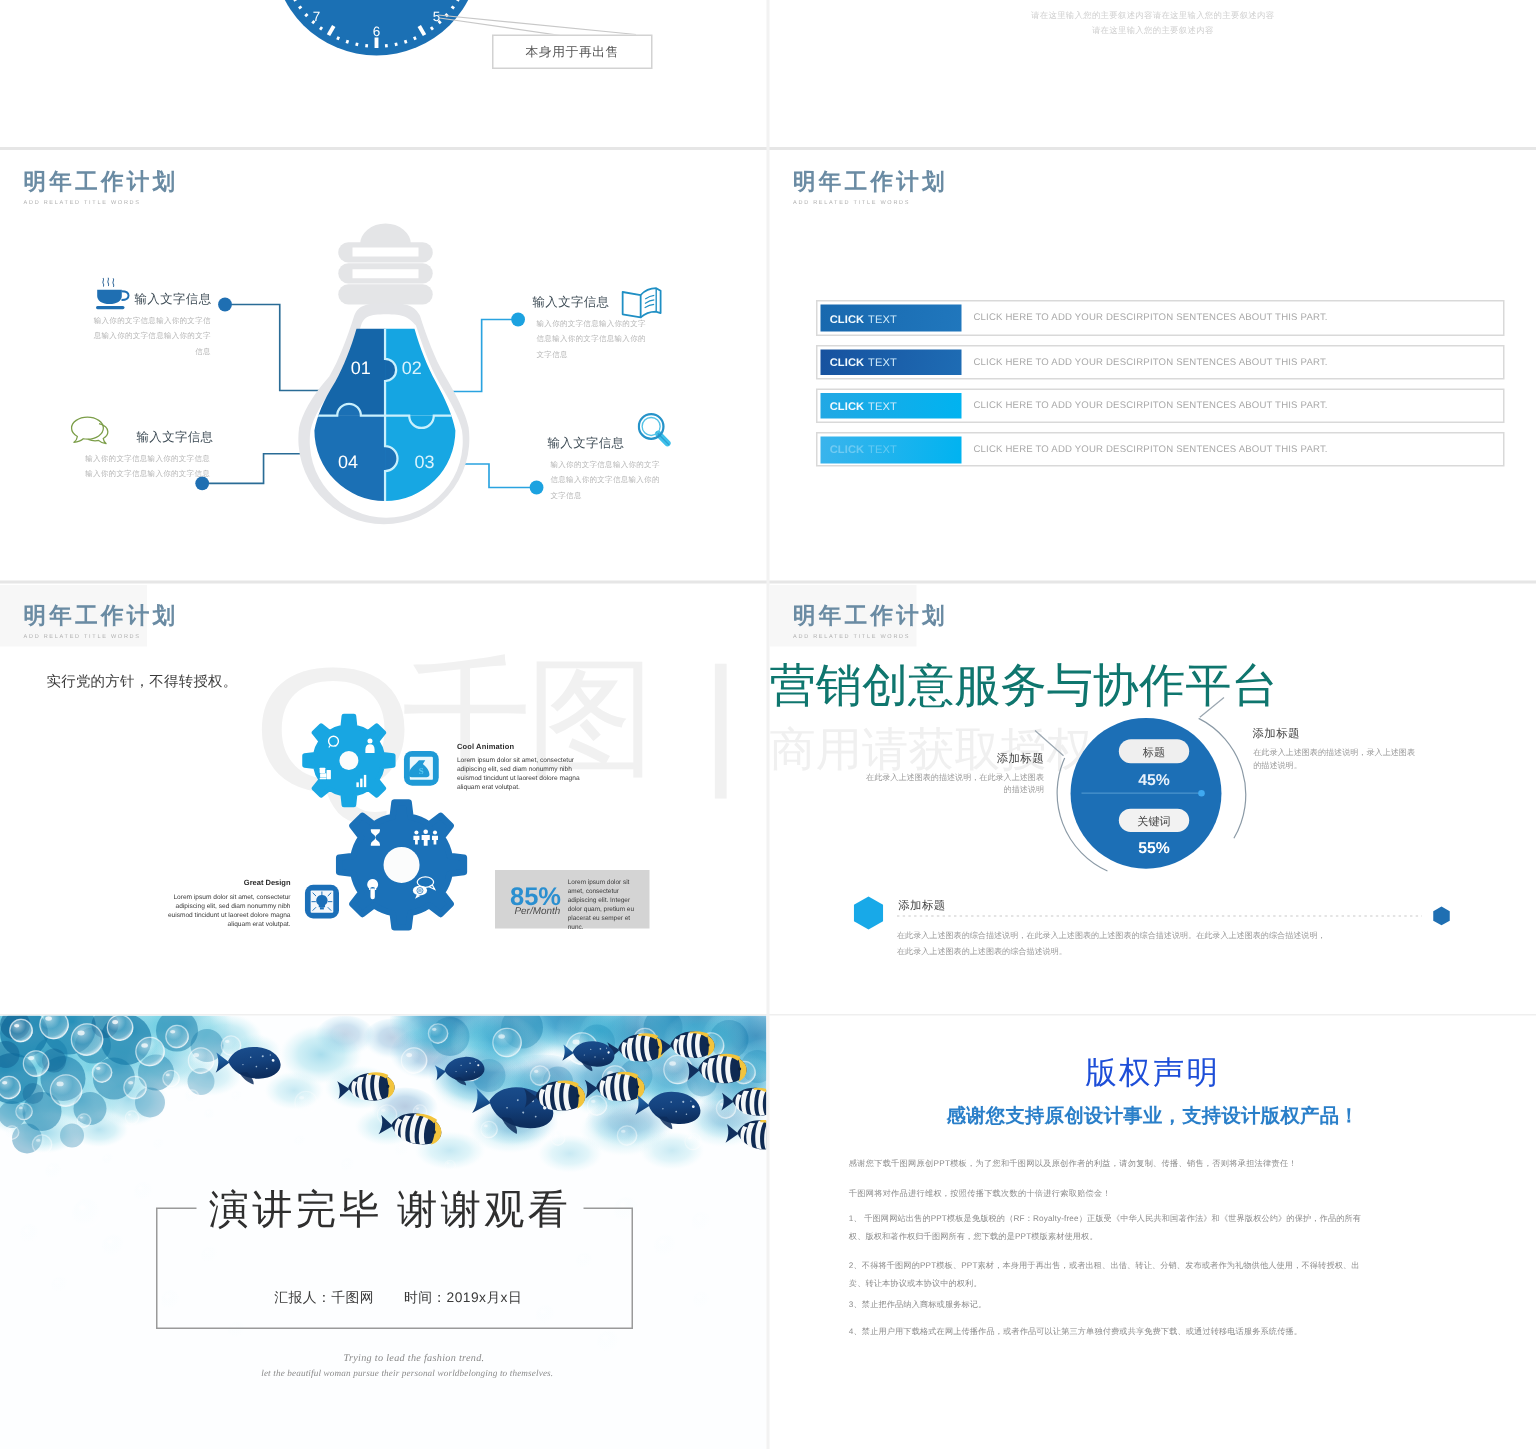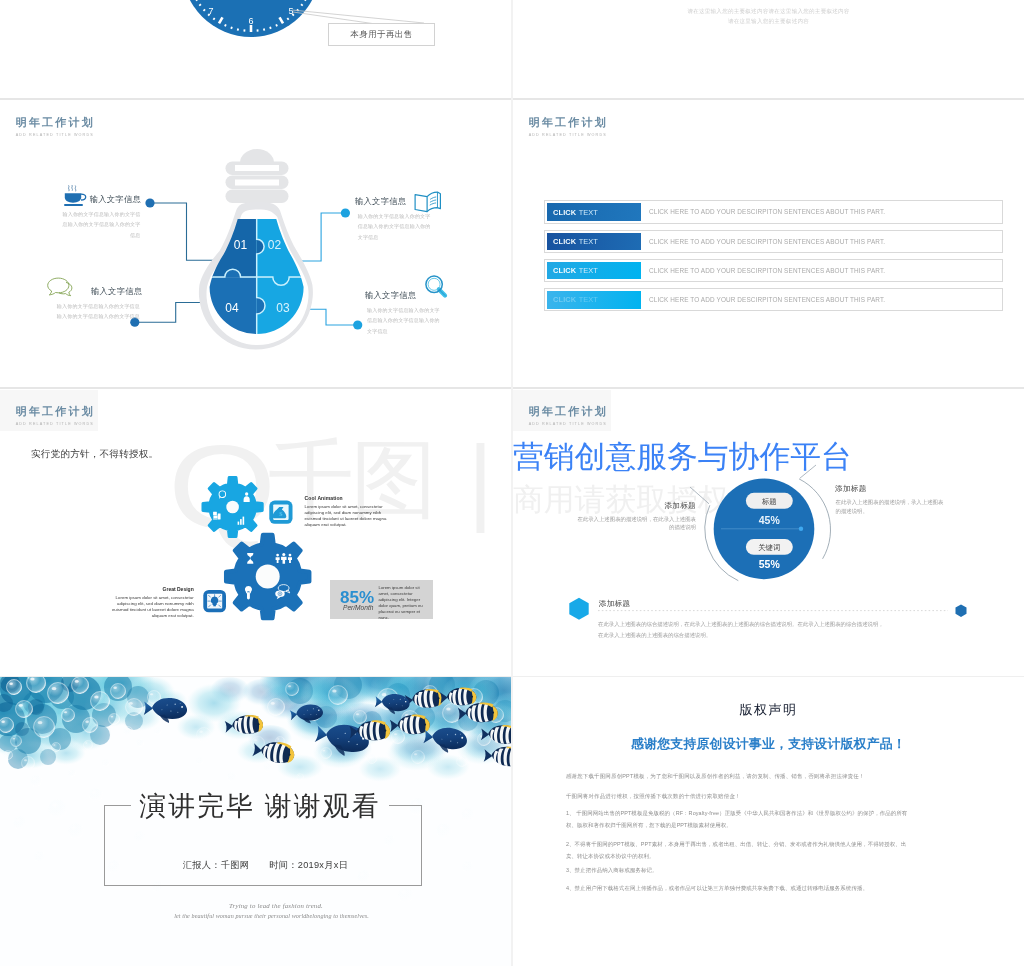--- a/index.html
+++ b/index.html
@@ -6,21 +6,21 @@
   body{width:1024px;height:966px;background:#fff;
        font-family:"Liberation Sans",sans-serif;overflow:hidden;
        -webkit-font-smoothing:antialiased;}
   .page{position:relative;width:1024px;height:966px;background:#ffffff;}
   .slide{position:absolute;background:#fff;overflow:hidden;}
   .sep{position:absolute;background:#e6e6e6;}
   .vsep{position:absolute;background:#f2f2f2;}
 
   
   .sl-title-block{position:absolute;}
-  .sl-title{font-size:11px;font-weight:bold;color:#6a8ba3;letter-spacing:2.2px;line-height:12px;}
+  .sl-title{font-size:15px;font-weight:bold;color:#6a8ba3;letter-spacing:2.2px;line-height:12px;}
   .sl-sub{font-size:3.7px;color:#b0b0b0;letter-spacing:1.15px;line-height:7px;margin-top:3.5px;
           font-family:"Liberation Sans",sans-serif;}
   .titlebg{position:absolute;background:#f4f4f4;}
 </style>
 </head>
 <body>
 
 <div class="page">
 
   <div class="slide" id="s-clock" style="left:0;top:0;width:511px;height:98px">
@@ -392,21 +392,21 @@
       </g>
     </svg>
   </div>
   <div class="slide" id="s-donut" style="left:513px;top:390px;width:511px;height:286px">
     <div class="titlebg" style="left:0;top:0;width:98px;height:41px;background:#f7f7f7"></div>
     <div class="sl-title-block" style="left:15.7px;top:15.3px">
       <div class="sl-title">明年工作计划</div>
       <div class="sl-sub">ADD RELATED TITLE WORDS</div>
     </div>
 
-    <div style="position:absolute;left:0px;top:52px;font-size:30.8px;line-height:30.8px;color:#3b82f6;letter-spacing:0px;white-space:nowrap;">营销创意服务与协作平台</div>
+    <div style="position:absolute;left:0px;top:52px;font-size:30.8px;line-height:30.8px;color:#0f766e;letter-spacing:0px;white-space:nowrap;">营销创意服务与协作平台</div>
     <div style="position:absolute;left:0px;top:94.5px;font-size:30.8px;line-height:30.8px;color:#f0f0f0;letter-spacing:0px;white-space:nowrap;">商用请获取授权</div>
 
     <svg width="511" height="286" viewBox="0 0 511 286" style="position:absolute;left:0;top:0">
 
       <g fill="none" stroke="#8b9aa6" stroke-width="0.8">
         <path d="M196.8 115.3 A57 57 0 0 0 225.3 190.7"></path>
         <path d="M286.1 88.9 A57 57 0 0 1 309.6 168.8"></path>
       </g>
 
       <g fill="none" stroke="#9aa6b0" stroke-width="0.8">
@@ -1119,21 +1119,21 @@
         </g>
     </svg>
 
     <div style="position:absolute;left:104.4px;top:127.7px;width:318px;height:81.7px;border:1px solid #9a9a9a;box-sizing:border-box;"></div>
     <div style="position:absolute;left:0;top:113px;width:511px;padding-left:9px;box-sizing:border-box;text-align:center;font-size:26.8px;line-height:32px;color:#2f2f2f;letter-spacing:2.2px;background:rgba(253,254,255,0);"><span style="background:#fdfeff;padding:0 8px">演讲完毕 谢谢观看</span></div>
     <div style="position:absolute;left:0;top:182px;width:511px;padding-left:20px;box-sizing:border-box;text-align:center;font-size:9.2px;color:#3a3a3a;letter-spacing:.3px"><span>汇报人：千图网</span><span style="display:inline-block;width:20px"></span><span>时间：2019x月x日</span></div>
     <div style="position:absolute;left:0;top:225px;width:511px;padding-left:41px;box-sizing:border-box;text-align:center;font-size:6.8px;font-style:italic;color:#8a8a8a;font-family:'Liberation Serif',serif;letter-spacing:.2px">Trying to lead the fashion trend.</div>
     <div style="position:absolute;left:0;top:236px;width:511px;padding-left:32px;box-sizing:border-box;text-align:center;font-size:6.1px;font-style:italic;color:#8a8a8a;font-family:'Liberation Serif',serif;letter-spacing:.1px">let the beautiful woman pursue their personal worldbelonging to themselves.</div>
   </div>
   <div class="slide" id="s-copy" style="left:513px;top:677px;width:511px;height:289px">
-    <div style="position:absolute;left:0;top:24px;width:511px;text-align:center;font-size:13px;color:#0f172a;letter-spacing:1.5px;">版权声明</div>
+    <div style="position:absolute;left:0;top:24px;width:511px;text-align:center;font-size:21px;color:#1d4ed8;letter-spacing:1.5px;">版权声明</div>
     <div style="position:absolute;left:0;top:59px;width:511px;text-align:center;font-size:12.9px;font-weight:bold;color:#2a7fc9;letter-spacing:.2px;">感谢您支持原创设计事业，支持设计版权产品！</div>
     <div style="position:absolute;left:52.9px;top:94px;width:345px;font-size:5.45px;line-height:10px;color:#8c8c8c;letter-spacing:.2px">感谢您下载千图网原创PPT模板，为了您和千图网以及原创作者的利益，请勿复制、传播、销售，否则将承担法律责任！</div>
     <div style="position:absolute;left:52.9px;top:114px;width:345px;font-size:5.45px;line-height:10px;color:#8c8c8c;letter-spacing:.2px">千图网将对作品进行维权，按照传播下载次数的十倍进行索取赔偿金！</div>
     <div id="copy-items">
         <div style="position: absolute; left: 52.9px; top: 130px; width: 345px; font-size: 5.45px; line-height: 12.1px; color: rgb(140, 140, 140); letter-spacing: 0.1px;">1、 千图网网站出售的PPT模板是免版税的（RF：Royalty-free）正版受《中华人民共和国著作法》和《世界版权公约》的保护，作品的所有权、版权和著作权归千图网所有，您下载的是PPT模版素材使用权。</div>
         <div style="position: absolute; left: 52.9px; top: 160.5px; width: 345px; font-size: 5.45px; line-height: 12.1px; color: rgb(140, 140, 140); letter-spacing: 0.1px;">2、不得将千图网的PPT模板、PPT素材，本身用于再出售，或者出租、出借、转让、分销、发布或者作为礼物供他人使用，不得转授权、出卖、转让本协议或本协议中的权利。</div>
         <div style="position: absolute; left: 52.9px; top: 187px; width: 345px; font-size: 5.45px; line-height: 12.1px; color: rgb(140, 140, 140); letter-spacing: 0.1px;">3、禁止把作品纳入商标或服务标记。</div>
         <div style="position: absolute; left: 52.9px; top: 204.5px; width: 345px; font-size: 5.45px; line-height: 12.1px; color: rgb(140, 140, 140); letter-spacing: 0.1px;">4、禁止用户用下载格式在网上传播作品，或者作品可以让第三方单独付费或共享免费下载、或通过转移电话服务系统传播。</div>
       </div>
   </div>

